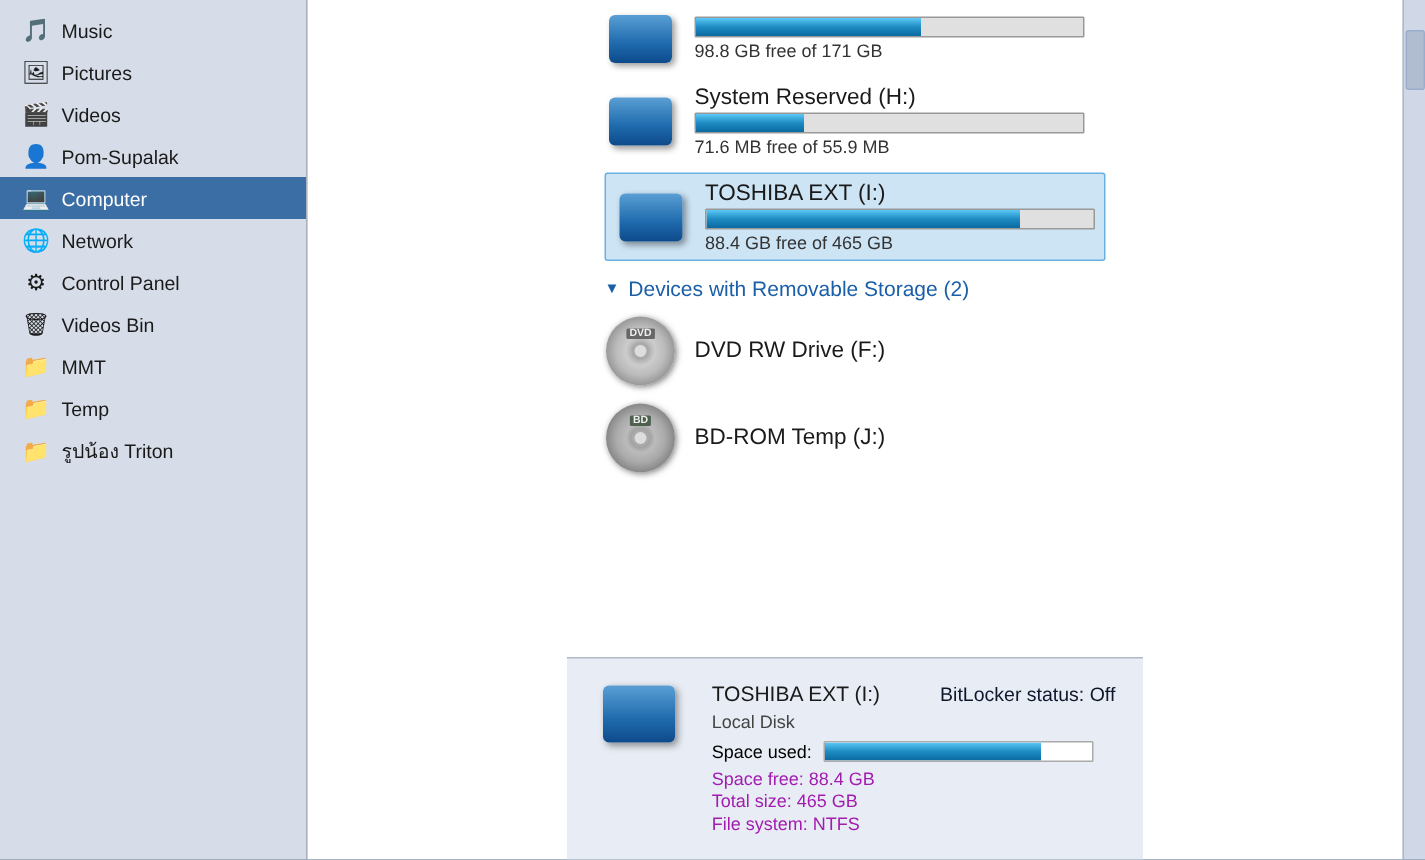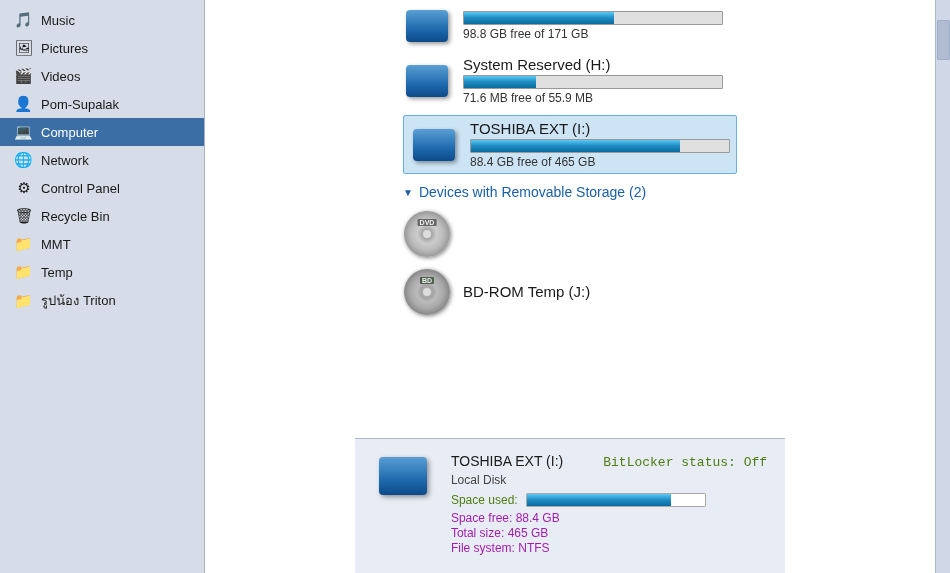--- a/index.html
+++ b/index.html
@@ -213,21 +213,21 @@
     }
 
     .status-bar-row {
       display: flex;
       align-items: center;
       margin-bottom: 4px;
     }
 
     .status-bar-label {
       font-size: 12px;
-      color: #4d7c0f;
+      color: #000000;
       margin-right: 8px;
       white-space: nowrap;
     }
 
     .status-progress {
       width: 180px;
       height: 14px;
       background: #fff;
       border: 1px solid #aaa;
       border-radius: 1px;
@@ -241,24 +241,23 @@
     }
 
     .status-line {
       font-size: 12px;
       color: #a21caf;
       margin-bottom: 1px;
     }
 
     .status-right {
       font-size: 13px;
-      color: #4d7c0f;
+      color: #0f172a;
       padding-top: 4px;
       margin-left: 40px;
-      font-family: Liberation Mono, monospace;
     }
 
     
     .scrollbar {
       width: 15px;
       background: #d0d8e8;
       border-left: 1px solid #b0b8c8;
       display: flex;
       flex-direction: column;
       align-items: center;
@@ -312,21 +311,21 @@
   <div class="sidebar-item">
     <span class="icon">🌐</span>
     <span>Network</span>
   </div>
   <div class="sidebar-item">
     <span class="icon">⚙</span>
     <span>Control Panel</span>
   </div>
   <div class="sidebar-item">
     <span class="icon">🗑</span>
-    <span>Recycle Bin</span>
+    <span>Videos Bin</span>
   </div>
   <div class="sidebar-item">
     <span class="icon">📁</span>
     <span>MMT</span>
   </div>
   <div class="sidebar-item">
     <span class="icon">📁</span>
     <span>Temp</span>
   </div>
   <div class="sidebar-item">
@@ -383,20 +382,23 @@
       <span>Devices with Removable Storage (2)</span>
     </div>
 
     <div class="drive-item">
       <div class="removable-icon">
         <div class="disc-icon" style="width:46px;height:46px;">
           <span style="position:absolute;top:8px;left:50%;transform:translateX(-50%);font-size:7px;font-weight:bold;color:#eee;background:rgba(80,80,80,0.8);padding:0 2px;border-radius:1px;">DVD</span>
           <div class="disc-inner"></div>
         </div>
       </div>
+      <div class="drive-info">
+        <div class="drive-name">DVD RW Drive (F:)</div>
+      </div>
     </div>
 
     <div class="drive-item">
       <div class="removable-icon">
         <div class="disc-icon" style="width:46px;height:46px;background:radial-gradient(circle, #777 0%, #bbb 30%, #aaa 50%, #888 70%, #444 100%);">
           <span style="position:absolute;top:8px;left:50%;transform:translateX(-50%);font-size:7px;font-weight:bold;color:#eee;background:rgba(60,80,60,0.85);padding:0 2px;border-radius:1px;">BD</span>
           <div class="disc-inner"></div>
         </div>
       </div>
       <div class="drive-info">

